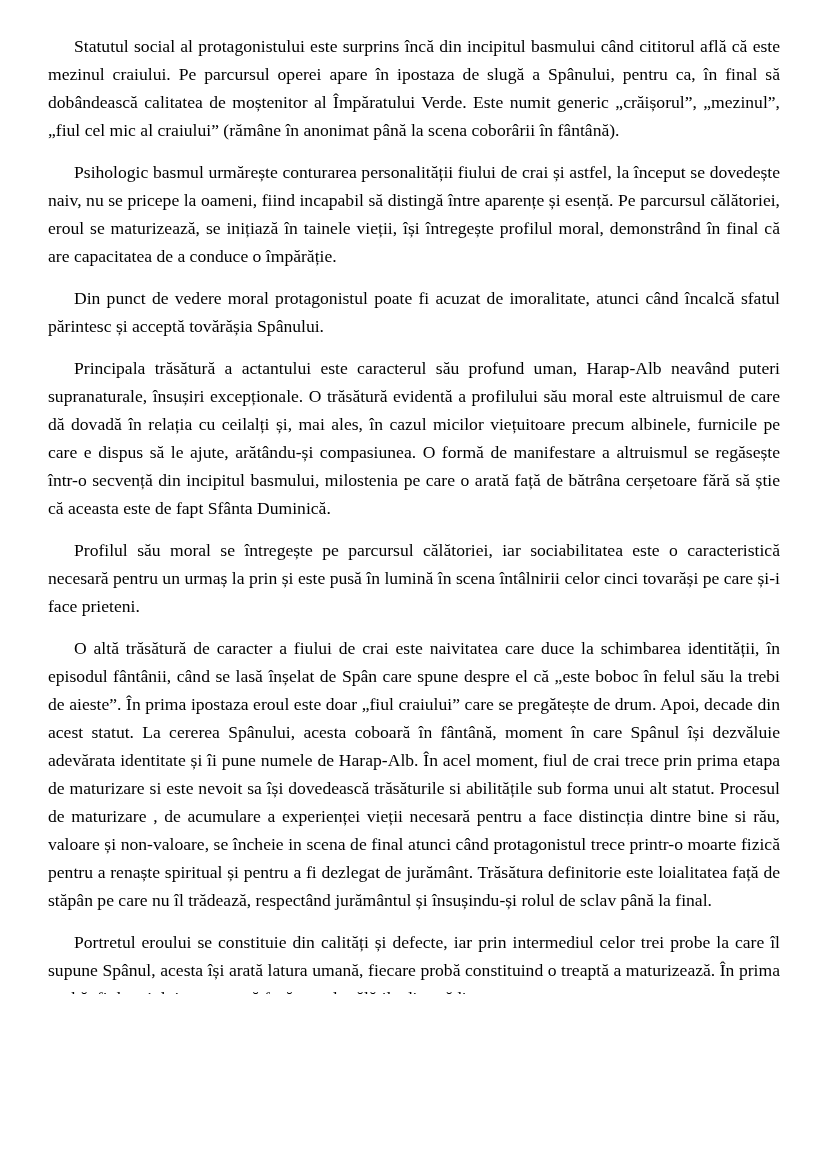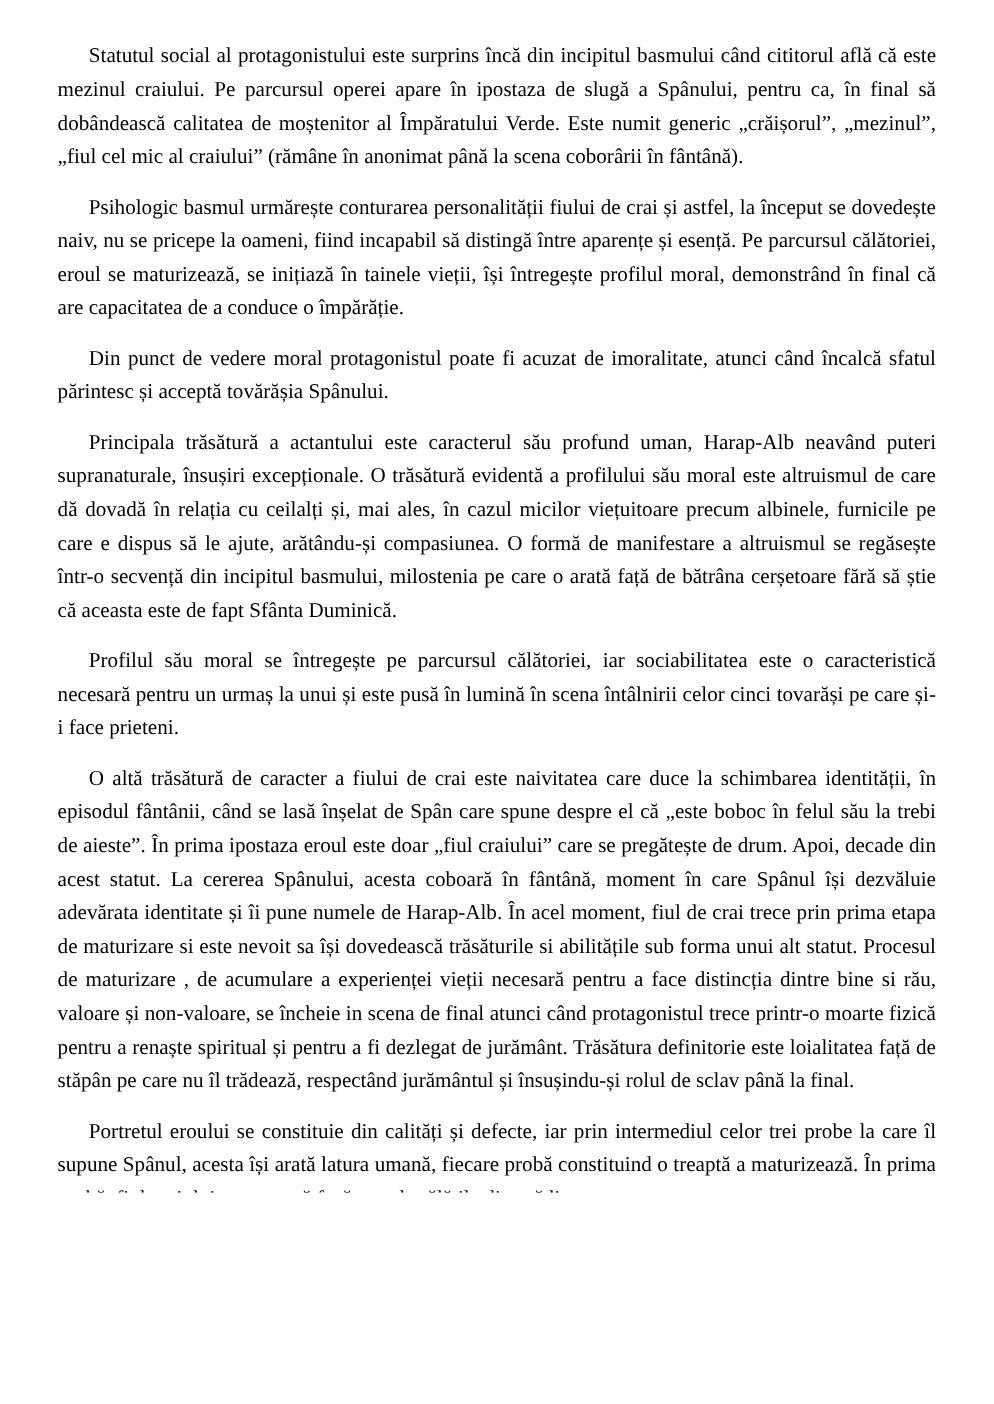--- a/index.html
+++ b/index.html
@@ -54,20 +54,20 @@
   <div class="doc-body">
 
     <p class="para">Statutul social al protagonistului este surprins încă din incipitul basmului când cititorul află că este mezinul craiului. Pe parcursul operei apare în ipostaza de slugă a Spânului, pentru ca, în final să dobândească calitatea de moștenitor al Împăratului Verde. Este numit generic „crăișorul”, „mezinul”, „fiul cel mic al craiului” (rămâne în anonimat până la scena coborârii în fântână).</p>
 
     <p class="para">Psihologic basmul urmărește conturarea personalității fiului de crai și astfel, la început se dovedește naiv, nu se pricepe la oameni, fiind incapabil să distingă între aparențe și esență. Pe parcursul călătoriei, eroul se maturizează, se inițiază în tainele vieții, își întregește profilul moral, demonstrând în final că are capacitatea de a conduce o împărăție.</p>
 
     <p class="para">Din punct de vedere moral protagonistul poate fi acuzat de imoralitate, atunci când încalcă sfatul părintesc și acceptă tovărășia Spânului.</p>
 
     <p class="para">Principala trăsătură a actantului este caracterul său profund uman, Harap-Alb neavând puteri supranaturale, însușiri excepționale. O trăsătură evidentă a profilului său moral este altruismul de care dă dovadă în relația cu ceilalți și, mai ales, în cazul micilor viețuitoare precum albinele, furnicile pe care e dispus să le ajute, arătându-și compasiunea. O formă de manifestare a altruismul se regăsește într-o secvență din incipitul basmului, milostenia pe care o arată față de bătrâna cerșetoare fără să știe că aceasta este de fapt Sfânta Duminică.</p>
 
-    <p class="para">Profilul său moral se întregește pe parcursul călătoriei, iar sociabilitatea este o caracteristică necesară pentru un urmaș la unui și este pusă în lumină în scena întâlnirii celor cinci tovarăși pe care și-i face prieteni.</p>
+    <p class="para">Profilul său moral se întregește pe parcursul călătoriei, iar sociabilitatea este o caracteristică necesară pentru un urmaș la prin și este pusă în lumină în scena întâlnirii celor cinci tovarăși pe care și-i face prieteni.</p>
 
     <p class="para">O altă trăsătură de caracter a fiului de crai este naivitatea care duce la schimbarea identității, în episodul fântânii, când se lasă înșelat de Spân care spune despre el că „este boboc în felul său la trebi de aieste”. În prima ipostaza eroul este doar „fiul craiului” care se pregătește de drum. Apoi, decade din acest statut. La cererea Spânului, acesta coboară în fântână, moment în care Spânul își dezvăluie adevărata identitate și îi pune numele de Harap-Alb. În acel moment, fiul de crai trece prin prima etapa de maturizare si este nevoit sa își dovedească trăsăturile si abilitățile sub forma unui alt statut. Procesul de maturizare , de acumulare a experienței vieții necesară pentru a face distincția dintre bine si rău, valoare și non-valoare, se încheie in scena de final atunci când protagonistul trece printr-o moarte fizică pentru a renaște spiritual și pentru a fi dezlegat de jurământ. Trăsătura definitorie este loialitatea față de stăpân pe care nu îl trădează, respectând jurământul și însușindu-și rolul de sclav până la final.</p>
 
     <p class="para clipped">Portretul eroului se constituie din calități și defecte, iar prin intermediul celor trei probe la care îl supune Spânul, acesta își arată latura umană, fiecare probă constituind o treaptă a maturizează. În prima probă, fiul craiului reușeste să facă rost de sălățile din grădina</p>
 
   </div>
 </div>
 
 </body></html>

